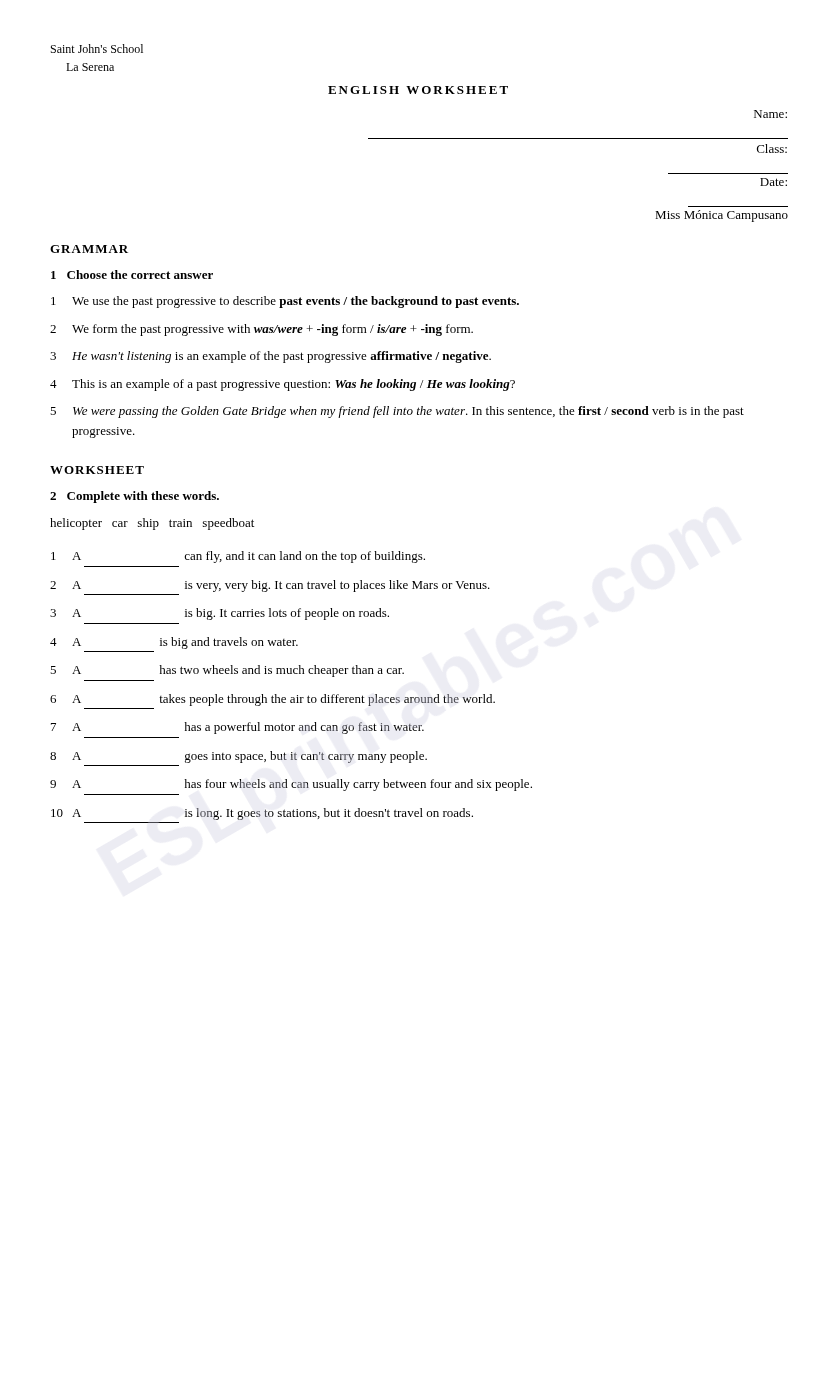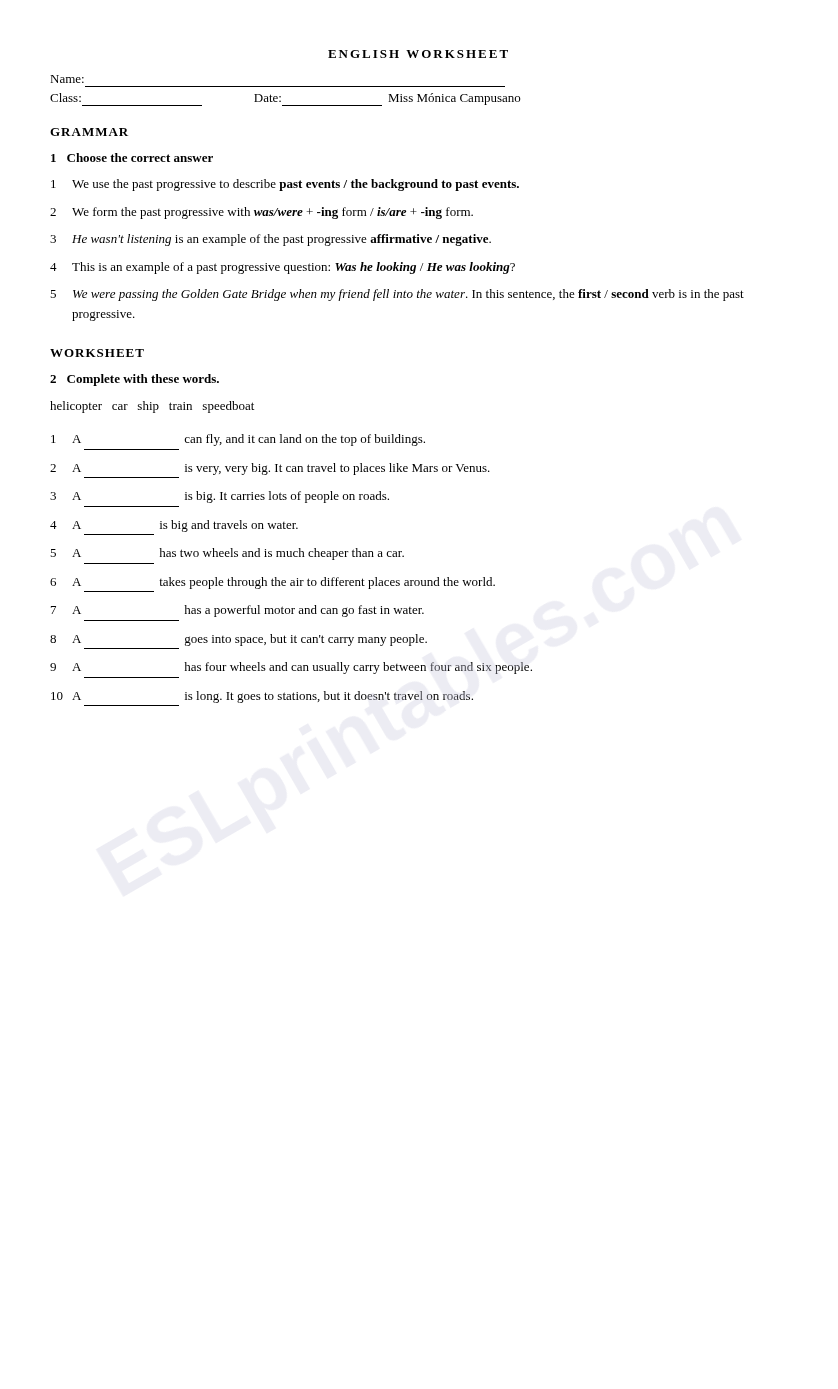--- a/index.html
+++ b/index.html
@@ -24,20 +24,21 @@
       font-weight: bold;
       font-size: 13px;
       letter-spacing: 2px;
       margin: 6px 0 8px 0;
     }
     .name-row, .class-row {
       display: flex;
       align-items: flex-end;
       font-size: 13px;
       margin-bottom: 2px;
+      flex-direction: column;
     }
     .name-row .label, .class-row .label {
       font-weight: normal;
       white-space: nowrap;
     }
     .underline-field {
       border-bottom: 1px solid #000;
       display: inline-block;
       min-width: 80px;
     }
@@ -109,20 +110,22 @@
       z-index: 9999;
       font-family: Arial, sans-serif;
     }
   </style>
 </head>
 <body>
 
 <div class="watermark">ESLprintables.com</div>
 
 <div class="header-left">
+  <div class="school">Saint John's School</div>
+  <div class="city">La Serena</div>
 </div>
 
 <div class="title-row">ENGLISH  WORKSHEET</div>
 
 <div class="name-row">
   <span class="label">Name:</span>
   <span class="underline-field name-field">&nbsp;</span>
 </div>
 
 <div class="class-row">

